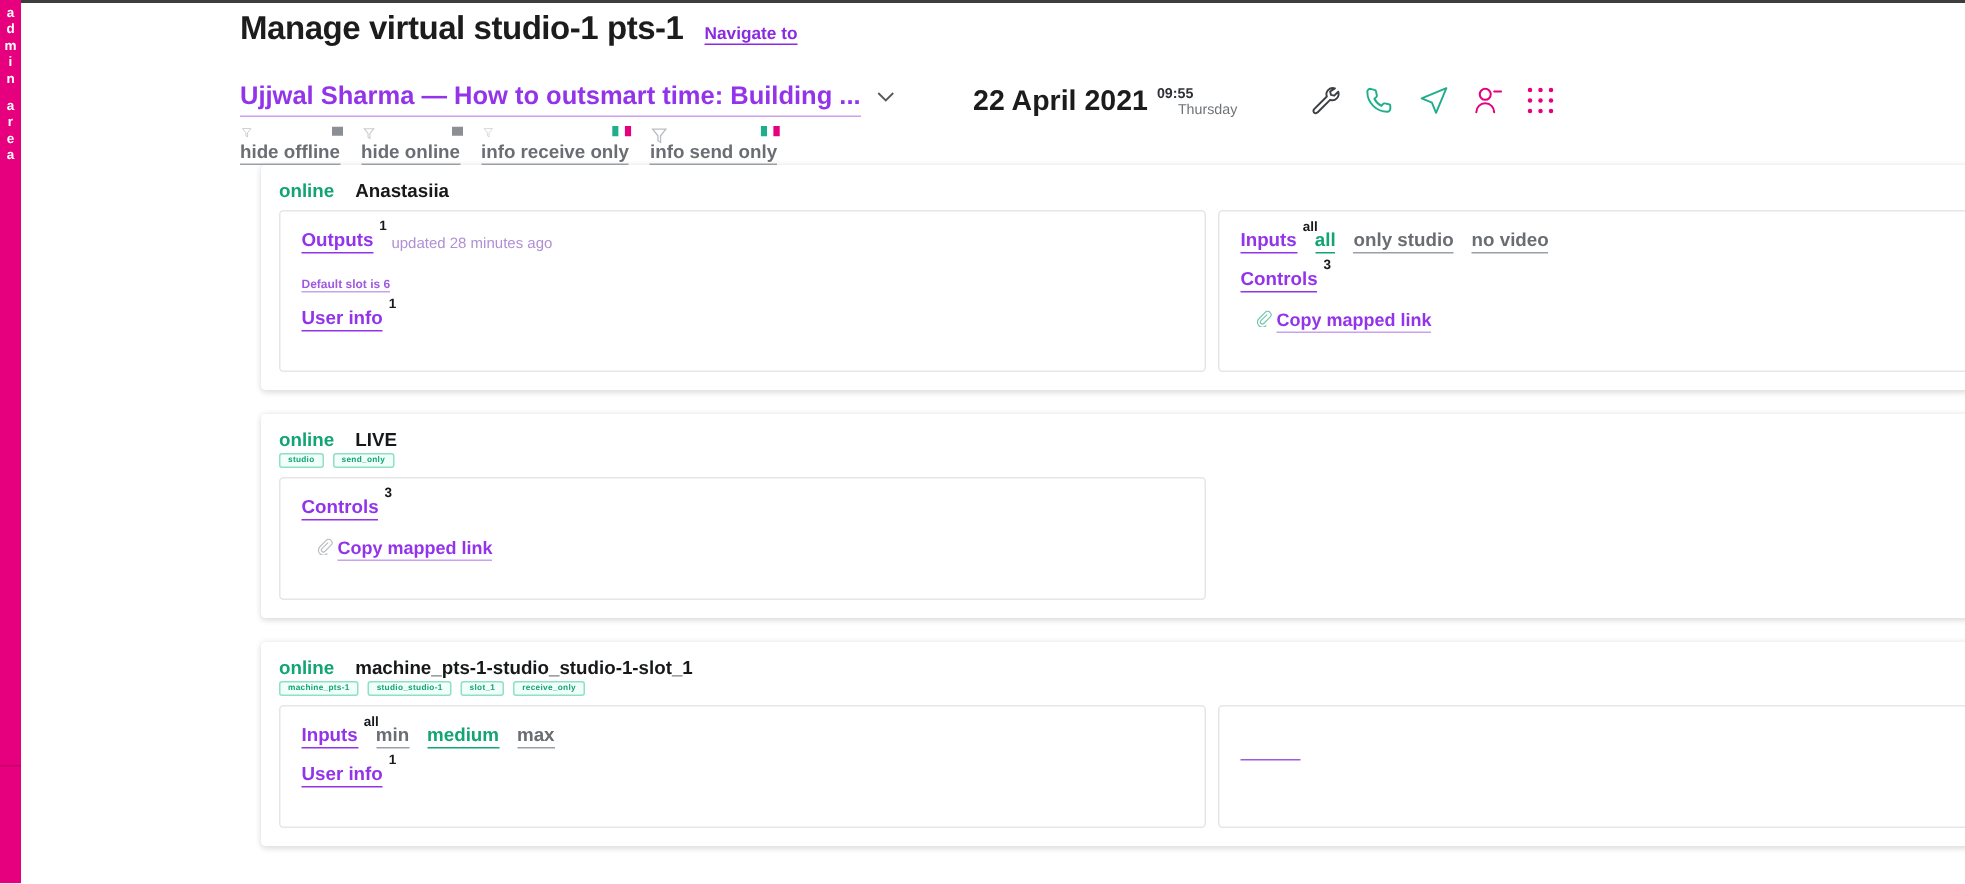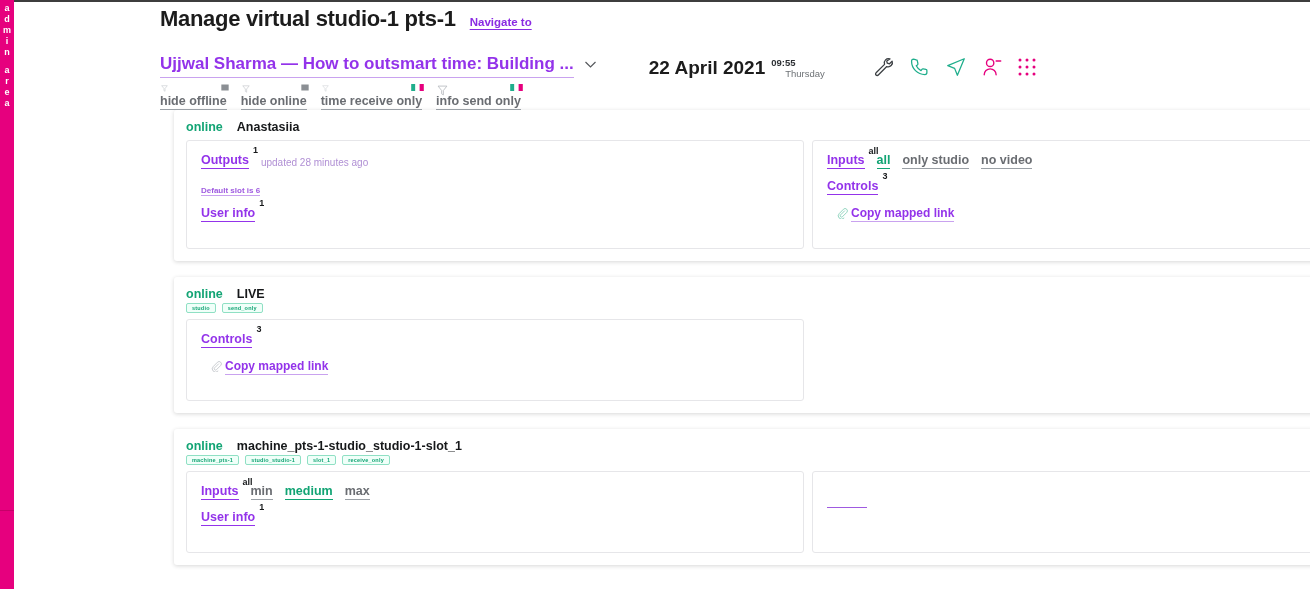--- a/index.html
+++ b/index.html
@@ -351,21 +351,21 @@
             </svg>
         </span>
       </div>
 
       <div class="filter">
         <span class="funnel-pre">
           <svg width="7" height="7" viewBox="0 0 10 10">
               <path d="M1 1 H9 L5.8 5 V9 L4.2 8 V5 Z" fill="none" stroke="#d4d7da" stroke-width="0.9"></path>
             </svg>
         </span>
-        <span class="flabel">time receive only</span>
+        <span class="flabel">info receive only</span>
         <span class="badge-post">
           <svg width="13" height="7" viewBox="0 0 18 10">
             <rect x="0" y="0" width="6" height="10" fill="#1fae8c"></rect>
             <rect x="6" y="0" width="6" height="10" fill="#ffffff"></rect>
             <rect x="12" y="0" width="6" height="10" fill="#e6007e"></rect>
           </svg>
         </span>
       </div>
 
       <div class="filter">

